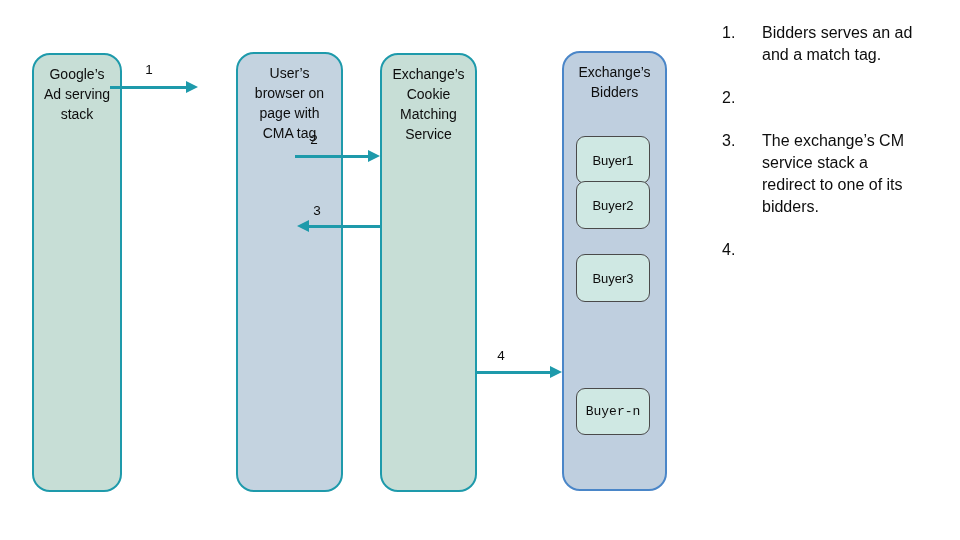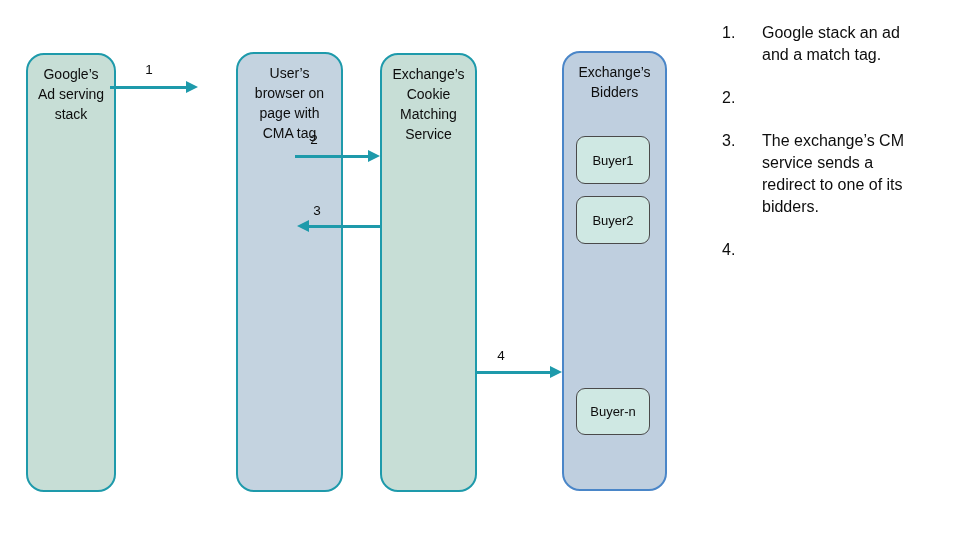--- a/index.html
+++ b/index.html
@@ -20,43 +20,43 @@
     border: 2px solid var(--teal, #1e9aab);
     border-radius: 18px;
     text-align: center;
   }
   .lane-title {
     font-size: 14px;
     line-height: 20px;
     padding-top: 9px;
     white-space: pre-line;
   }
-  #box-google  { left: 26px;  top: 53px; width: 90px;  height: 439px; background: var(--sage, #c7ded6); }
+  #box-google  { left: 32px;  top: 53px; width: 90px;  height: 439px; background: var(--sage, #c7ded6); }
   #box-browser { left: 200px; top: 52px; width: 107px;  height: 440px; background: var(--bluegray, #c4d3e0); margin-left: 36px; }
   #box-cms     { left: 380px; top: 53px; width: 97px;  height: 439px; background: var(--sage, #c7ded6); }
   #box-bidders { left: 562px; top: 51px; width: 105px; height: 440px; background: var(--bluegray2, #bfcfdf); border-color: var(--blue, #4a86c8); }
 
   .buyer {
     position: absolute;
     left: 12px;
     width: 74px;
     height: 48px;
     box-sizing: border-box;
     background: var(--mint, #cfe8e3);
     border: 1px solid #4a4a4a;
     border-radius: 9px;
     font-size: 13px;
     display: flex;
     align-items: center;
     justify-content: center;
   }
   #buyer-1 { top: 83px; }
-  #buyer-2 { top: 143px; }
+  #buyer-2 { top: 128px; }
   #buyer-3 { top: 201px; }
-  #buyer-n { top: 335px; height: 47px; }
+  #buyer-n { top: 335px; height: 47px; font-family: Liberation Mono, monospace; }
 
   
   .hline { position: absolute; height: 3px; background: var(--teal, #1e9aab); }
   .head-r {
     position: absolute; width: 0; height: 0;
     border-top: 6px solid transparent;
     border-bottom: 6px solid transparent;
     border-left: 12px solid var(--teal, #1e9aab);
   }
   .head-l {
@@ -108,20 +108,21 @@
 Cookie
 Matching
 Service</div>
   </div>
 
   <div class="lane" id="box-bidders">
     <div class="lane-title">Exchange’s
 Bidders</div>
     <div class="buyer" id="buyer-1">Buyer1</div>
     <div class="buyer" id="buyer-2">Buyer2</div>
+    <div class="buyer" id="buyer-3">Buyer3</div>
     <div class="buyer" id="buyer-n">Buyer-n</div>
   </div>
 
   <div class="hline" style="left:110px; top:86px;  width:78px;"></div>
   <div class="head-r" style="left:186px; top:81px;"></div>
   <div class="alabel" style="left:140px; top:62px;">1</div>
 
   <div class="hline" style="left:295px; top:155px; width:75px;"></div>
   <div class="head-r" style="left:368px; top:150px;"></div>
   <div class="alabel" style="left:305px; top:132px;">2</div>
@@ -130,30 +131,30 @@
   <div class="head-l" style="left:297px; top:220px;"></div>
   <div class="alabel" style="left:308px; top:203px;">3</div>
 
   <div class="hline" style="left:477px; top:371px; width:75px;"></div>
   <div class="head-r" style="left:550px; top:366px;"></div>
   <div class="alabel" style="left:492px; top:348px;">4</div>
 
   <div id="steps">
     <div class="step">
       <div class="step-num">1.</div>
-      <div class="step-text">Google stack an ad
+      <div class="step-text">Bidders serves an ad
 and a match tag.</div>
     </div>
     <div class="step">
       <div class="step-num">2.</div>
     </div>
     <div class="step">
       <div class="step-num">3.</div>
       <div class="step-text">The exchange’s CM
-service sends a
+service stack a
 redirect to one of its
 bidders.</div>
     </div>
     <div class="step">
       <div class="step-num">4.</div>
     </div>
   </div>
 
 </div>
 

